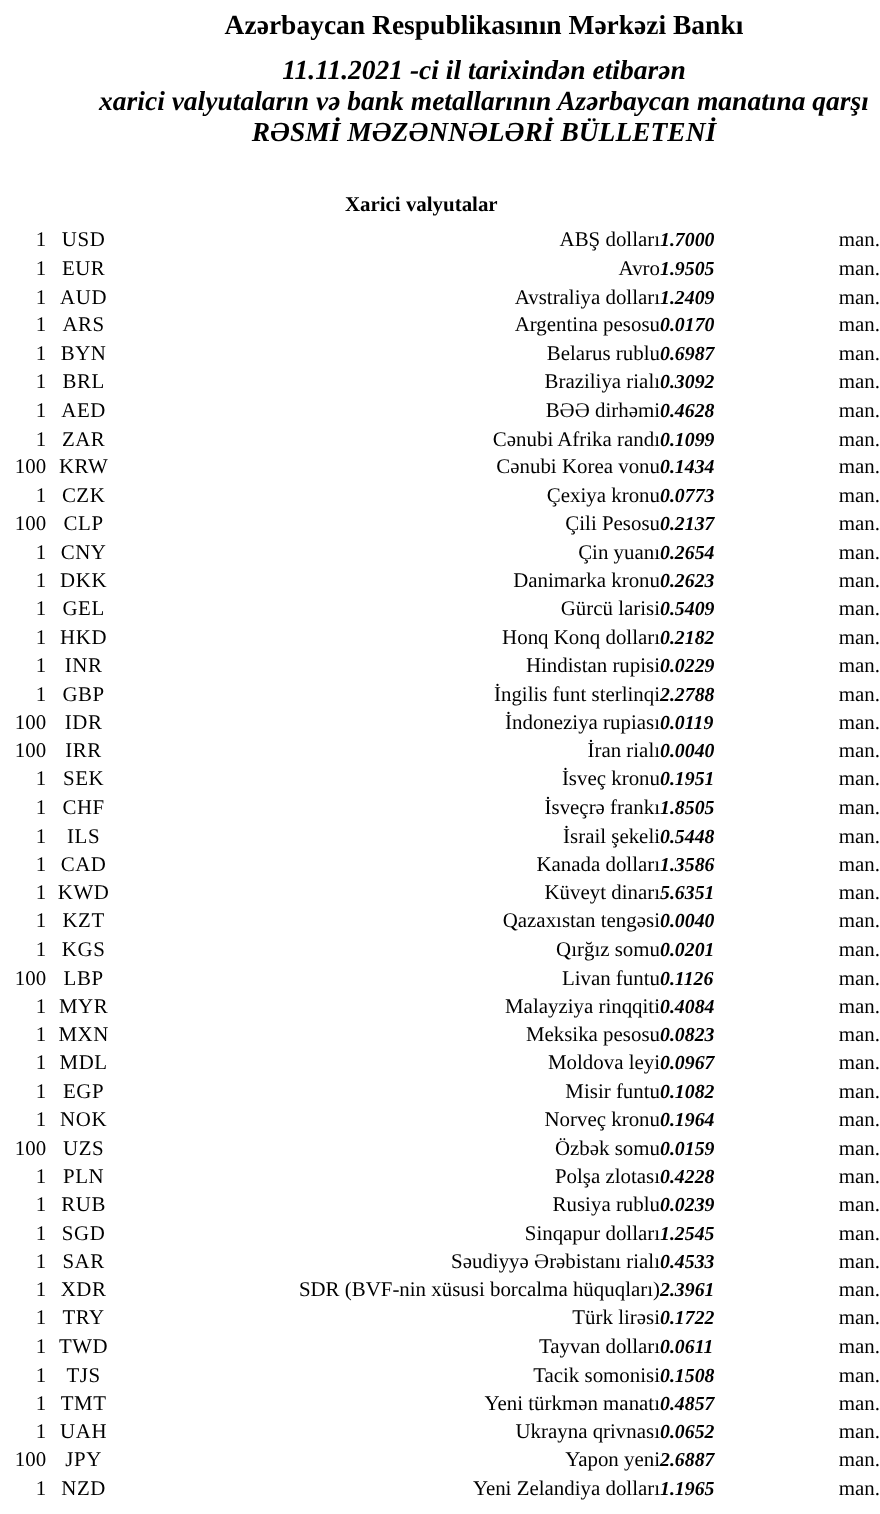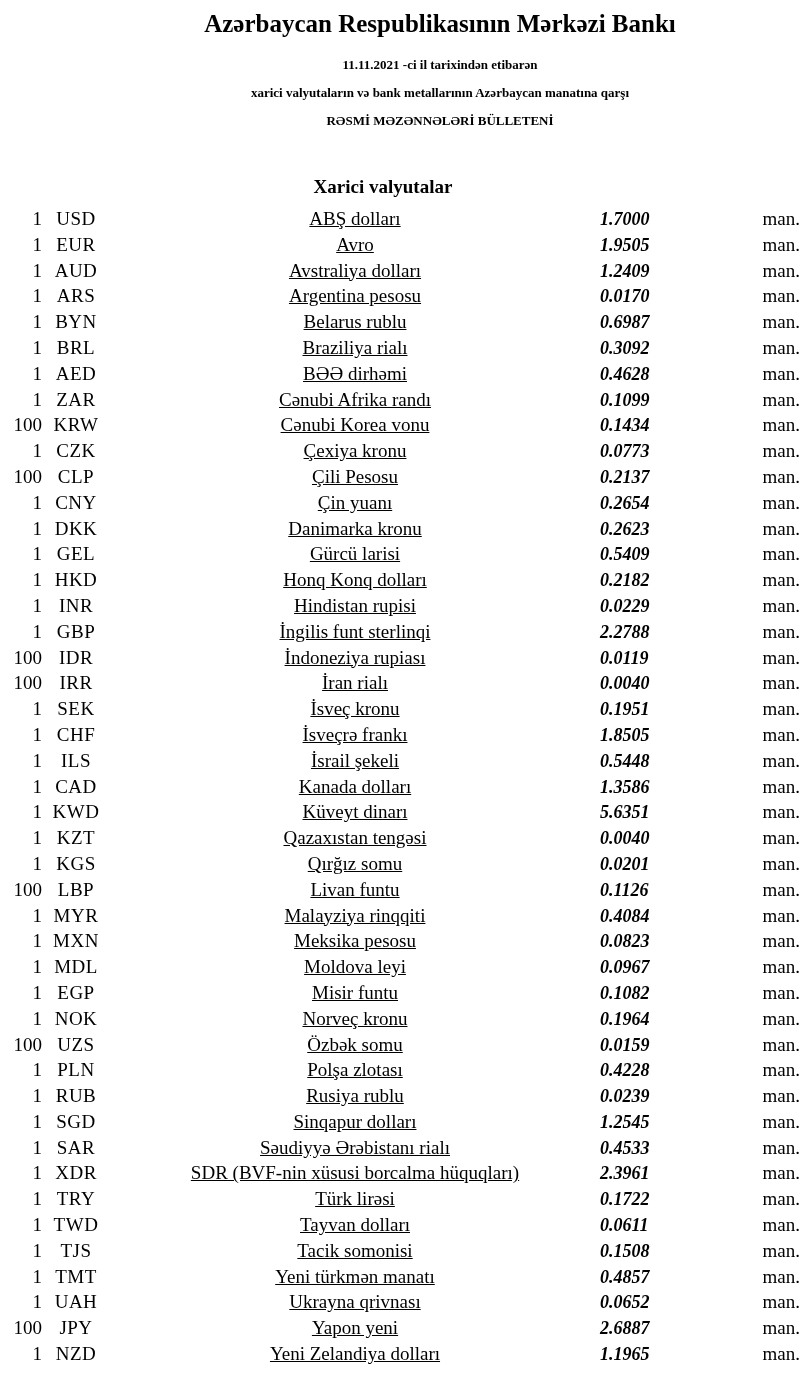--- a/index.html
+++ b/index.html
@@ -24,22 +24,23 @@
     padding-top: 9px;
     text-align: center;
     font-weight: bold;
   }
   .bank-title {
     font-size: 25px;
     line-height: 30px;
     margin-bottom: 12px;
   }
   .hline {
-    font-size: 13px;
+    font-size: 25px;
     line-height: 28px;
+    font-style: italic;
   }
   
   .section-title {
     margin-top: 41px;
     width: 766px;
     text-align: center;
     font-weight: bold;
     font-size: 19px;
     line-height: 22px;
   }
@@ -50,22 +51,22 @@
   .row {
     display: grid;
     grid-template-columns: 42px 68px 490px 110px 90px;
     align-items: baseline;
     height: 25.8px;
     line-height: 25.8px;
     font-size: 19px;
   }
   .cell-qty  { text-align: right;  padding-right: 0; }
   .cell-code { text-align: center; letter-spacing: 0.5px; }
-  .cell-name { text-align: center;   padding-left: 0;
-               white-space: nowrap; overflow: hidden; text-decoration: underline; }
+  .cell-name { text-align: right;   padding-left: 0;
+               white-space: nowrap; overflow: hidden; }
   .cell-rate { text-align: left;  font-weight: bold; font-style: italic;
                font-size: 18px; }
   .cell-unit { text-align: right;   padding-left: 17px; }
 </style>
 </head>
 <body>
 
 <div class="page">
 
   <div class="header">

